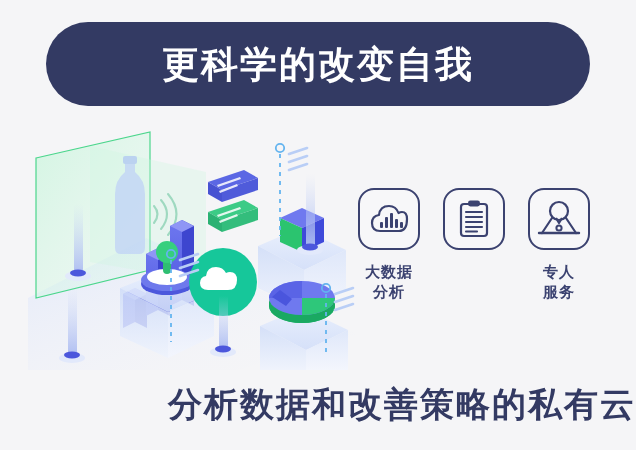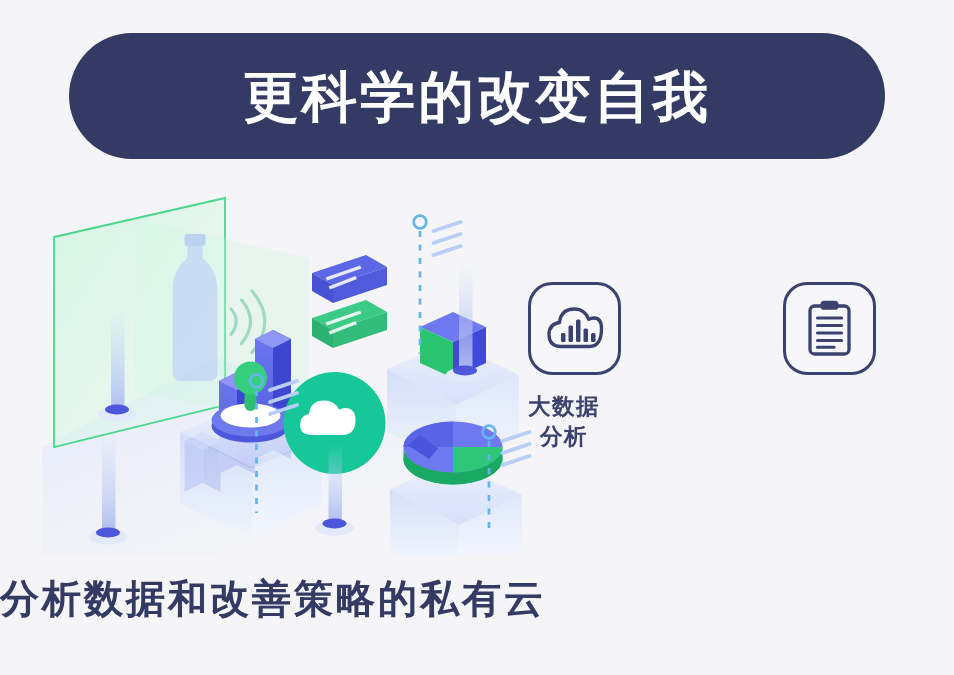--- a/index.html
+++ b/index.html
@@ -18,31 +18,31 @@
     background:#333a63;border-radius:42px;
     display:flex;align-items:center;justify-content:center;
   }
   #header-title{
     color:#ffffff;font-size:37px;font-weight:bold;letter-spacing:2px;
     line-height:1;white-space:nowrap;
   }
 
   
   #tagline{
-    position:absolute;left:0;top:382px;width:636px;text-align:left;
-    color:#333a63;font-size:26px;font-weight:bold;letter-spacing:2px;
+    position:absolute;left:0;top:382px;width:636px;text-align:right;
+    color:#333a63;font-size:34px;font-weight:bold;letter-spacing:2px;
     white-space:nowrap;
   }
 
   
   #features{
     position:absolute;left:352px;top:188px;width:244px;height:148px;
     display:flex;justify-content:space-between;align-items:flex-start;
   }
-  .feature-card{width:74px;display:flex;flex-direction:column;align-items:flex-start;}
+  .feature-card{width:74px;display:flex;flex-direction:column;align-items:center;}
   .feature-icon-box{
     width:62px;height:62px;border:2px solid #3b4270;border-radius:16px;
     background:#f7f7f9;display:flex;align-items:center;justify-content:center;
     box-sizing:border-box;
   }
   .feature-label{
     margin-top:12px;color:#3b4270;font-size:15px;font-weight:bold;
     line-height:1.35;text-align:center;letter-spacing:1px;
   }
 
@@ -270,18 +270,33 @@
             <path d="M9,13 H25"></path>
               <path d="M9,18 H25"></path>
               <path d="M9,23 H25"></path>
             <path d="M9,28 H25"></path>
               <path d="M9,32.5 H20"></path>
           </g>
         </svg>
       </div>
     </div>
 
+    <div class="feature-card">
+      <div class="feature-icon-box">
+        <svg width="44" height="38" viewBox="0 0 44 38">
+          <circle cx="22" cy="11" r="9" fill="none" stroke="#3b4270" stroke-width="2.2"></circle>
+          <path d="M15,18 L5,33 M29,18 L39,33" fill="none" stroke="#3b4270" stroke-width="2.2" stroke-linecap="round"></path>
+          <path d="M19,18 L22,23 L25,18" fill="none" stroke="#3b4270" stroke-width="2.2" stroke-linejoin="round"></path>
+          <circle cx="22" cy="28" r="2.6" fill="none" stroke="#3b4270" stroke-width="2"></circle>
+          <path d="M2,33 H42" fill="none" stroke="#3b4270" stroke-width="2.4" stroke-linecap="round"></path>
+        </svg>
+      </div>
+      <div class="feature-label">
+        <span>专人</span><br>
+        <span>服务</span>
+      </div>
+    </div>
 
   </div>
 
   <div id="tagline">分析数据和改善策略的私有云</div>
 
 </div>
 
 </body></html>

